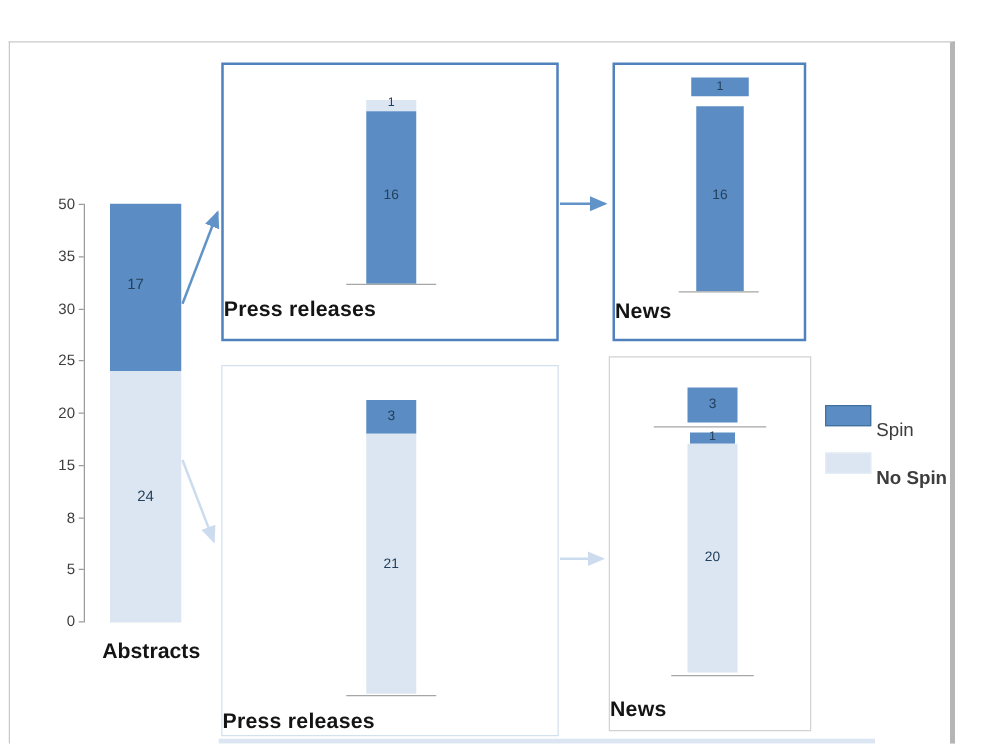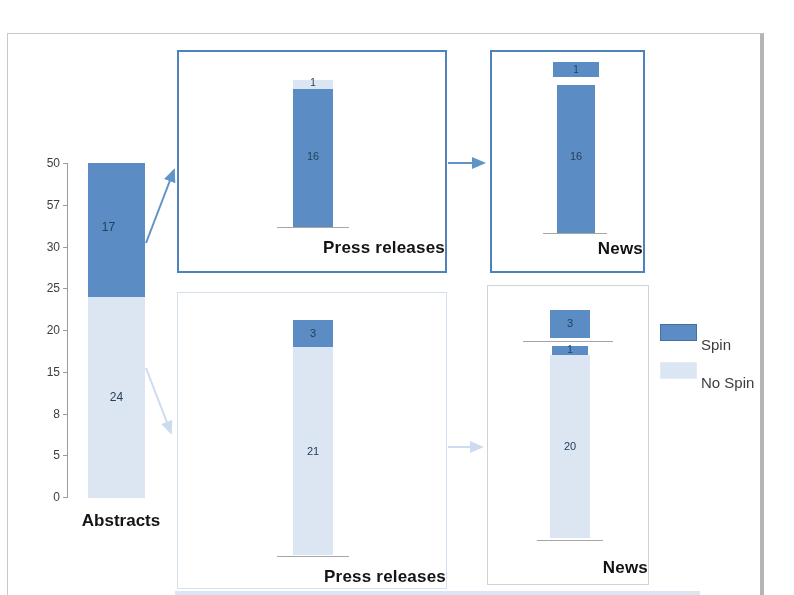--- a/index.html
+++ b/index.html
@@ -14,36 +14,36 @@
   #box-pr-top{left:177px;top:50px;width:266px;height:219px;border:2px solid #4f81bd;}
   #box-news-top{left:490px;top:50px;width:151px;height:219px;border:2px solid #4f81bd;}
   #box-pr-bottom{left:177px;top:292px;width:268px;height:295px;border:1px solid #d3e1ef;}
   #box-news-bottom{left:487px;top:285px;width:160px;height:298px;border:1px solid #d2d2d2;}
   
   .seg{position:absolute;}
   .vlabel{position:absolute;text-align:center;font-size:11px;color:#23405c;}
   .vlabel.big{font-size:12px;}
   .vlabel.tiny{font-size:10px;line-height:9px;}
   .baseline{position:absolute;height:1px;background:#a6a6a6;}
-  .boxtitle{position:absolute;left:0;width:100%;text-align:right;
+  .boxtitle{position:absolute;left:0;width:100%;text-align:left;
             font-weight:bold;font-size:17px;color:#141414;letter-spacing:0.2px;}
   
   .tick-label{position:absolute;left:0;width:30px;text-align:right;
               font-size:12px;color:#3d3d3d;}
   .tick-mark{position:absolute;left:33px;width:4px;height:1px;background:#9b9b9b;}
   #axis-line{left:67px;top:163px;width:1px;height:335px;background:#9b9b9b;}
   #abstracts-title{left:40px;top:511px;width:162px;text-align:center;
                    font-weight:bold;font-size:17px;color:#141414;}
   
   .legend-swatch{position:absolute;width:35px;height:15px;}
   #legend-swatch-spin{left:660px;top:324px;border:1px solid #41719c;}
   #legend-swatch-nospin{left:660px;top:362px;border:1px solid #e3ecf5;}
   .legend-label{position:absolute;font-size:15px;color:#3d3d3d;margin-top:12px;}
   #legend-label-spin{left:701px;top:324px;}
-  #legend-label-nospin{left:701px;top:362px;}
+  #legend-label-nospin{left:701px;top:362px;font-weight:bold;}
   #arrow-layer{position:absolute;left:0;top:0;pointer-events:none;}
   #bottom-band{left:175px;top:591px;width:525px;height:4px;}
 </style>
 </head>
 <body>
 
 <div id="canvas">
 
   <div id="frame"></div>
 
@@ -71,21 +71,21 @@
       <div class="tick-label" style="top: 406.5px;">8</div>
       <div class="tick-mark" style="top: 413.5px;"></div>
       <div class="tick-label" style="top: 364.75px;">15</div>
       <div class="tick-mark" style="top: 371.75px;"></div>
       <div class="tick-label" style="top: 323px;">20</div>
       <div class="tick-mark" style="top: 330px;"></div>
       <div class="tick-label" style="top: 281.25px;">25</div>
       <div class="tick-mark" style="top: 288.25px;"></div>
       <div class="tick-label" style="top: 239.5px;">30</div>
       <div class="tick-mark" style="top: 246.5px;"></div>
-      <div class="tick-label" style="top: 197.75px;">57</div>
+      <div class="tick-label" style="top: 197.75px;">35</div>
       <div class="tick-mark" style="top: 204.75px;"></div>
       <div class="tick-label" style="top: 156px;">50</div>
       <div class="tick-mark" style="top: 163px;"></div>
     </div>
 
   <div class="seg" style="left: 88px; top: 163px; width: 57px; height: 134px; background-color: rgb(91, 141, 196);"></div>
   <div class="vlabel big" style="left:88px;top:220px;width:41px;">17</div>
   <div class="seg" style="left: 88px; top: 297px; width: 57px; height: 201px; background-color: rgb(220, 230, 242);"></div>
   <div class="vlabel big" style="left:88px;top:390px;width:57px;text-align:center;">24</div>
   <div class="abs" id="abstracts-title">Abstracts</div>

